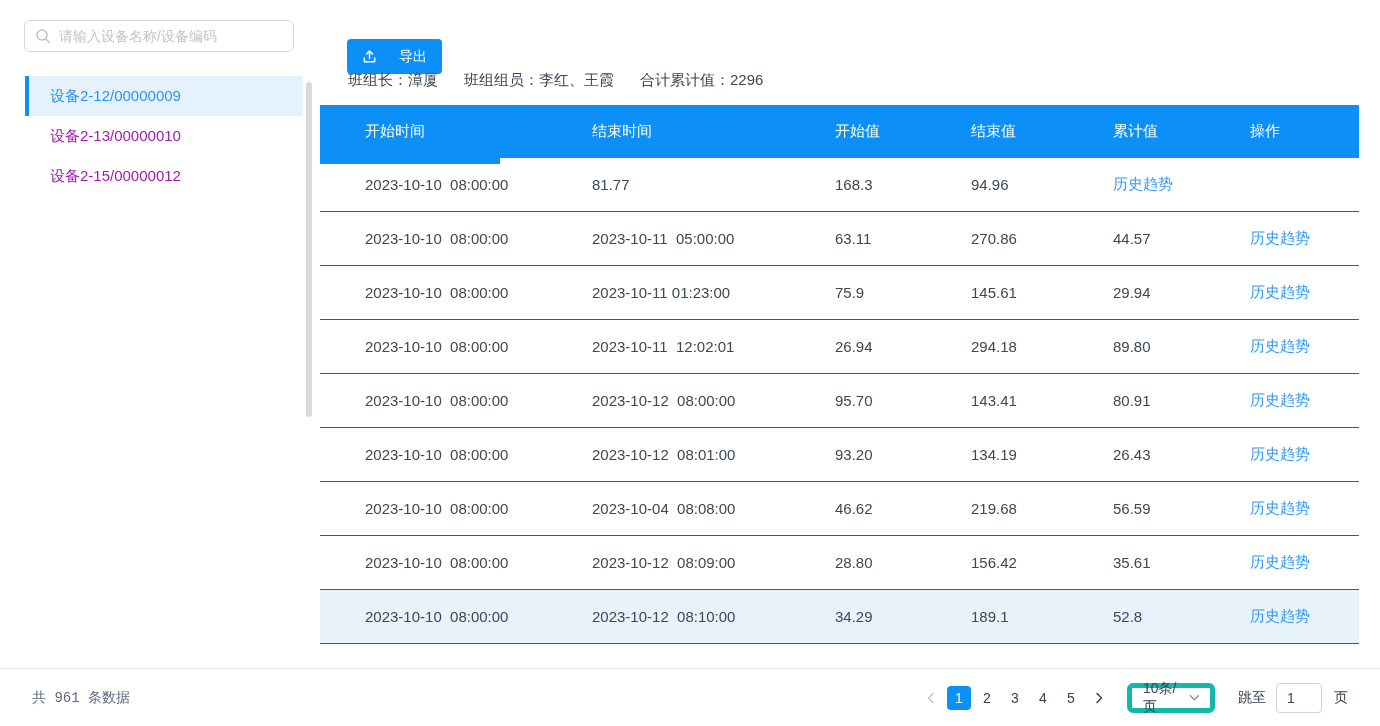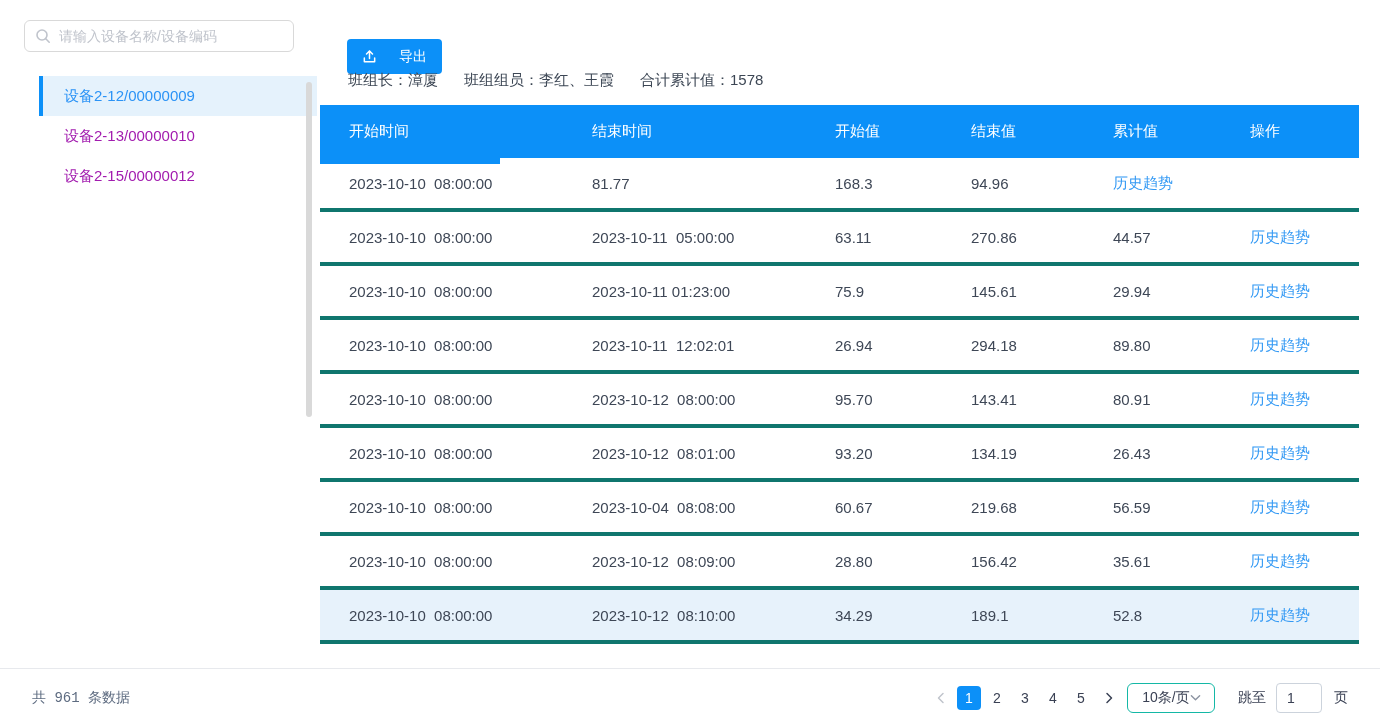--- a/index.html
+++ b/index.html
@@ -8,58 +8,58 @@
   .app { position:relative; width:1380px; height:726px; }
 
   
   .sidebar { position:absolute; left:0; top:0; width:320px; height:668px; }
   .search-box { position:absolute; left:24px; top:20px; width:270px; height:32px;
     border:1px solid #d9d9d9; border-radius:6px; display:flex; align-items:center; padding:0 10px; }
   .search-box svg { flex:0 0 auto; margin-right:8px; }
   .search-input { border:none; outline:none; flex:1; font-size:14px; color:#3e4756;
     font-family:inherit; background:transparent; }
   .search-input::placeholder { color:#c0c4cc; }
-  .device-list { position:absolute; left:39px; top:76px; width:278px; }
+  .device-list { position:absolute; left:25px; top:76px; width:278px; }
   .device-item { height:40px; display:flex; align-items:center; padding-left:21px;
     border-left:4px solid transparent; font-size:15px; color:#a21caf; cursor:pointer; }
   .device-item.selected { background:#e5f2fc; border-left-color:#0c90f8; color:#2b93f6; }
   .sidebar-scrollbar { position:absolute; left:306px; top:82px; width:6px; height:335px;
     border-radius:3px; background:#d9d9d9; }
 
   
   .main { position:absolute; left:320px; top:0; width:1039px; }
   .export-btn { position:absolute; left:27px; top:19px; height:35px; padding:0 15px;
     background:#0c90f8; border:none; border-radius:4px; color:#fff; font-size:14px;
     font-family:inherit; display:flex; align-items:center; gap:22px; cursor:pointer;margin-top:20px; }
   .info-row { position:absolute; left:28px; top:71px; display:flex; gap:26px;
     font-size:15px; color:#3c4654; white-space:pre; }
 
   
   .table { position:absolute; left:0; top:105px; width:1039px; }
   .tgrid { display:grid; grid-template-columns:272px 243px 136px 142px 137px 1fr; align-items:center; }
   .thead { height:53px; background:#0c90f8; color:#ffffff; font-size:15px; }
   .th { white-space:pre; }
-  .th.c1, .td.c1 { padding-left:29px; }
+  .th.c1, .td.c1 { padding-left:45px; }
   .header-notch { position:absolute; top:53px; left:0; width:180px; height:6px; background:#0c90f8; }
-  .trow { height:54px; border-bottom:4px solid #0f766e; font-size:15px; color:#3e4756; }
+  .trow { height:54px; border-bottom:1px solid #0f766e; font-size:15px; color:#3e4756; }
   .trow.highlighted { background:#e7f2fb; }
   .td { white-space:pre; overflow:hidden; }
   .trend-link { color:#3399f4; text-decoration:none; cursor:pointer; }
 
   
   .footer { position:absolute; left:0; top:668px; width:1380px; height:58px;
     border-top:1px solid #e7e9ed; background:#fff; display:flex; align-items:center; }
   .total-text { position:absolute; left:32px; font-size:14px; color:#5d6b80;font-family:Liberation Mono, monospace; }
   .pager { position:absolute; right:32px; display:flex; align-items:center; font-size:14px; color:#3a4154; }
   .page-btn { min-width:24px; height:24px; margin:0 2px; border:none; background:transparent;
     border-radius:4px; font-size:14px; font-family:inherit; color:#3a4154;
     display:flex; align-items:center; justify-content:center; cursor:pointer; }
   .page-btn.active { background:#0c90f8; color:#fff; }
   .page-btn.prev { color:#c0c4cc; }
-  .page-size-select { margin-left:4px; width:88px; height:30px; border:1px solid #14b8a6;
+  .page-size-select { margin-left:14px; width:88px; height:30px; border:5px solid #14b8a6;
     border-radius:6px; display:flex; align-items:center; justify-content:center;
     padding:0 10px 0 11px; cursor:pointer; }
   .jump-label { margin-left:23px; }
   .jump-input { margin-left:10px; width:46px; height:30px; border:1px solid #ccd3dc;
     border-radius:4px; padding:0 10px; font-size:14px; font-family:inherit; color:#3a4154; outline:none; }
   .jump-suffix { margin-left:12px; }
 </style>
 </head>
 <body>
 
@@ -93,21 +93,21 @@
         <path d="M8 10 L8 2.5" fill="none" stroke="#ffffff" stroke-width="1.6" stroke-linecap="round"></path>
         <path d="M4.8 5.4 L8 2.2 L11.2 5.4" fill="none" stroke="#ffffff" stroke-width="1.6" stroke-linecap="round" stroke-linejoin="round"></path>
         <path d="M2.5 9.5 L2.5 13.5 L13.5 13.5 L13.5 9.5" fill="none" stroke="#ffffff" stroke-width="1.6" stroke-linecap="round" stroke-linejoin="round"></path>
       </svg>
       <span>导出</span>
     </button>
 
     <div class="info-row">
       <span><span>班组长：</span><span>漳厦</span></span>
       <span><span>班组组员：</span><span>李红、王霞</span></span>
-      <span><span>合计累计值：</span><span>1578</span></span>
+      <span><span>合计累计值：</span><span>2296</span></span>
     </div>
 
     <div class="table" style="position:absolute;">
       <div class="thead tgrid" id="table-head">
           <div class="th c1">开始时间</div>
           <div class="th c2">结束时间</div>
           <div class="th c3">开始值</div>
           <div class="th c4">结束值</div>
           <div class="th c5">累计值</div>
           <div class="th c6">操作</div>
@@ -157,21 +157,21 @@
             <div class="td c1">2023-10-10  08:00:00</div>
             <div class="td c2">2023-10-12  08:01:00</div>
             <div class="td c3">93.20</div>
             <div class="td c4">134.19</div>
             <div class="td c5">26.43</div>
             <div class="td c6"><a class="trend-link">历史趋势</a></div>
           </div>
           <div class="trow tgrid">
             <div class="td c1">2023-10-10  08:00:00</div>
             <div class="td c2">2023-10-04  08:08:00</div>
-            <div class="td c3">60.67</div>
+            <div class="td c3">46.62</div>
             <div class="td c4">219.68</div>
             <div class="td c5">56.59</div>
             <div class="td c6"><a class="trend-link">历史趋势</a></div>
           </div>
           <div class="trow tgrid">
             <div class="td c1">2023-10-10  08:00:00</div>
             <div class="td c2">2023-10-12  08:09:00</div>
             <div class="td c3">28.80</div>
             <div class="td c4">156.42</div>
             <div class="td c5">35.61</div>

